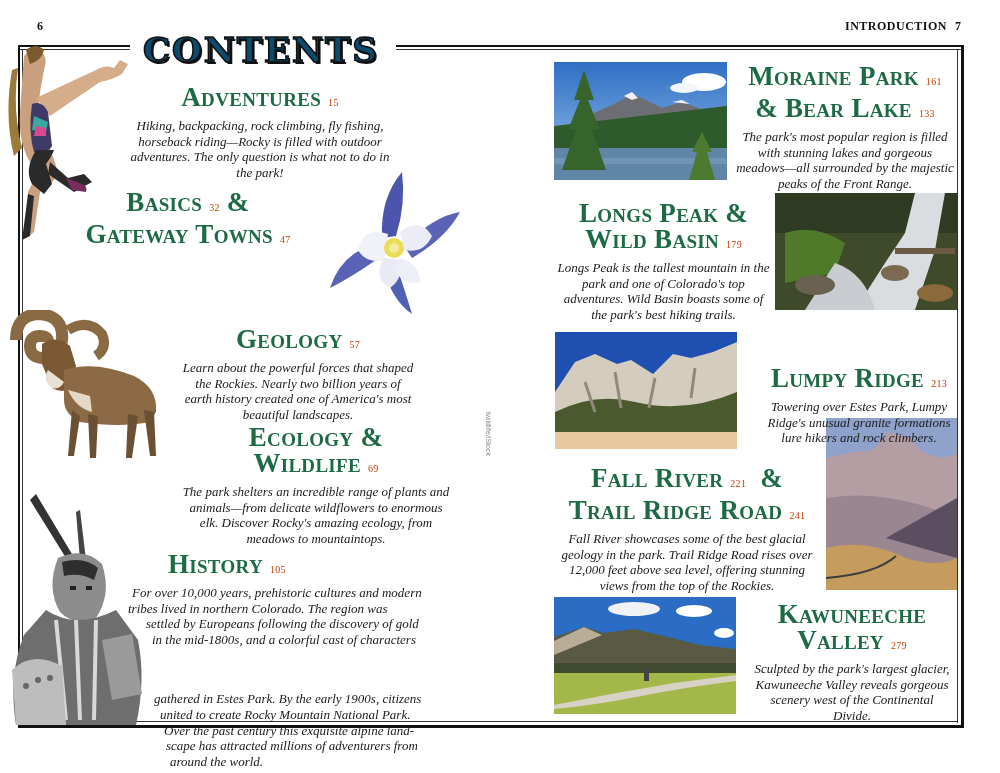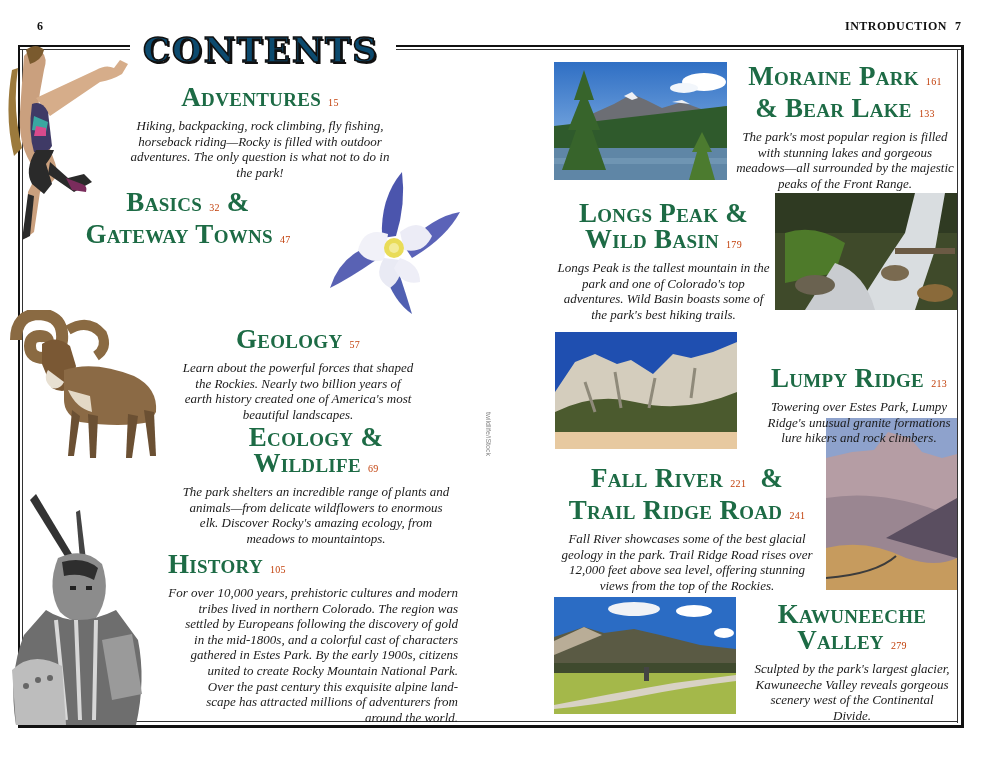--- a/index.html
+++ b/index.html
@@ -137,26 +137,26 @@
 </div>
 
 <div class="sec" style="left:182px; top:424px; width:268px;">
   <div class="sec-head"><span>Ecology &amp;</span></div>
   <div class="sec-head"><span>Wildlife</span> <span class="pg">69</span></div>
   <div class="sec-body">The park shelters an incredible range of plants and animals—from delicate wildflowers to enormous elk. Discover Rocky's amazing ecology, from meadows to mountaintops.</div>
 </div>
 
 <div class="abs" style="left:128px; top:551px; width:330px;">
   <div class="sec-head" style="padding-left:40px;"><span>History</span> <span class="pg">105</span></div>
-  <div class="sec-body" style="text-align:right;font-style:italic;">
+  <div class="sec-body" style="text-align:left;font-style:italic;">
     <div style="padding-left:4px;">For over 10,000 years, prehistoric cultures and modern</div>
     <div style="padding-left:0px;">tribes lived in northern Colorado. The region was</div>
     <div style="padding-left:18px;">settled by Europeans following the discovery of gold</div>
     <div style="padding-left:24px;">in the mid-1800s, and a colorful cast of characters</div>
-    <div style="padding-left:26px;">gathered in Estes Park. By the early 1900s, citizens</div>
+    <div style="padding-left:26px;margin-top:44px;">gathered in Estes Park. By the early 1900s, citizens</div>
     <div style="padding-left:32px;">united to create Rocky Mountain National Park.</div>
     <div style="padding-left:36px;">Over the past century this exquisite alpine land-</div>
     <div style="padding-left:38px;">scape has attracted millions of adventurers from</div>
     <div style="padding-left:42px;">around the world.</div>
   </div>
 </div>
 
 <div class="abs credit" style="left:492px; top:412px;">twildlife/iStock</div>
 
 <div class="photo" style="left:554px; top:62px; width:173px; height:118px;">

